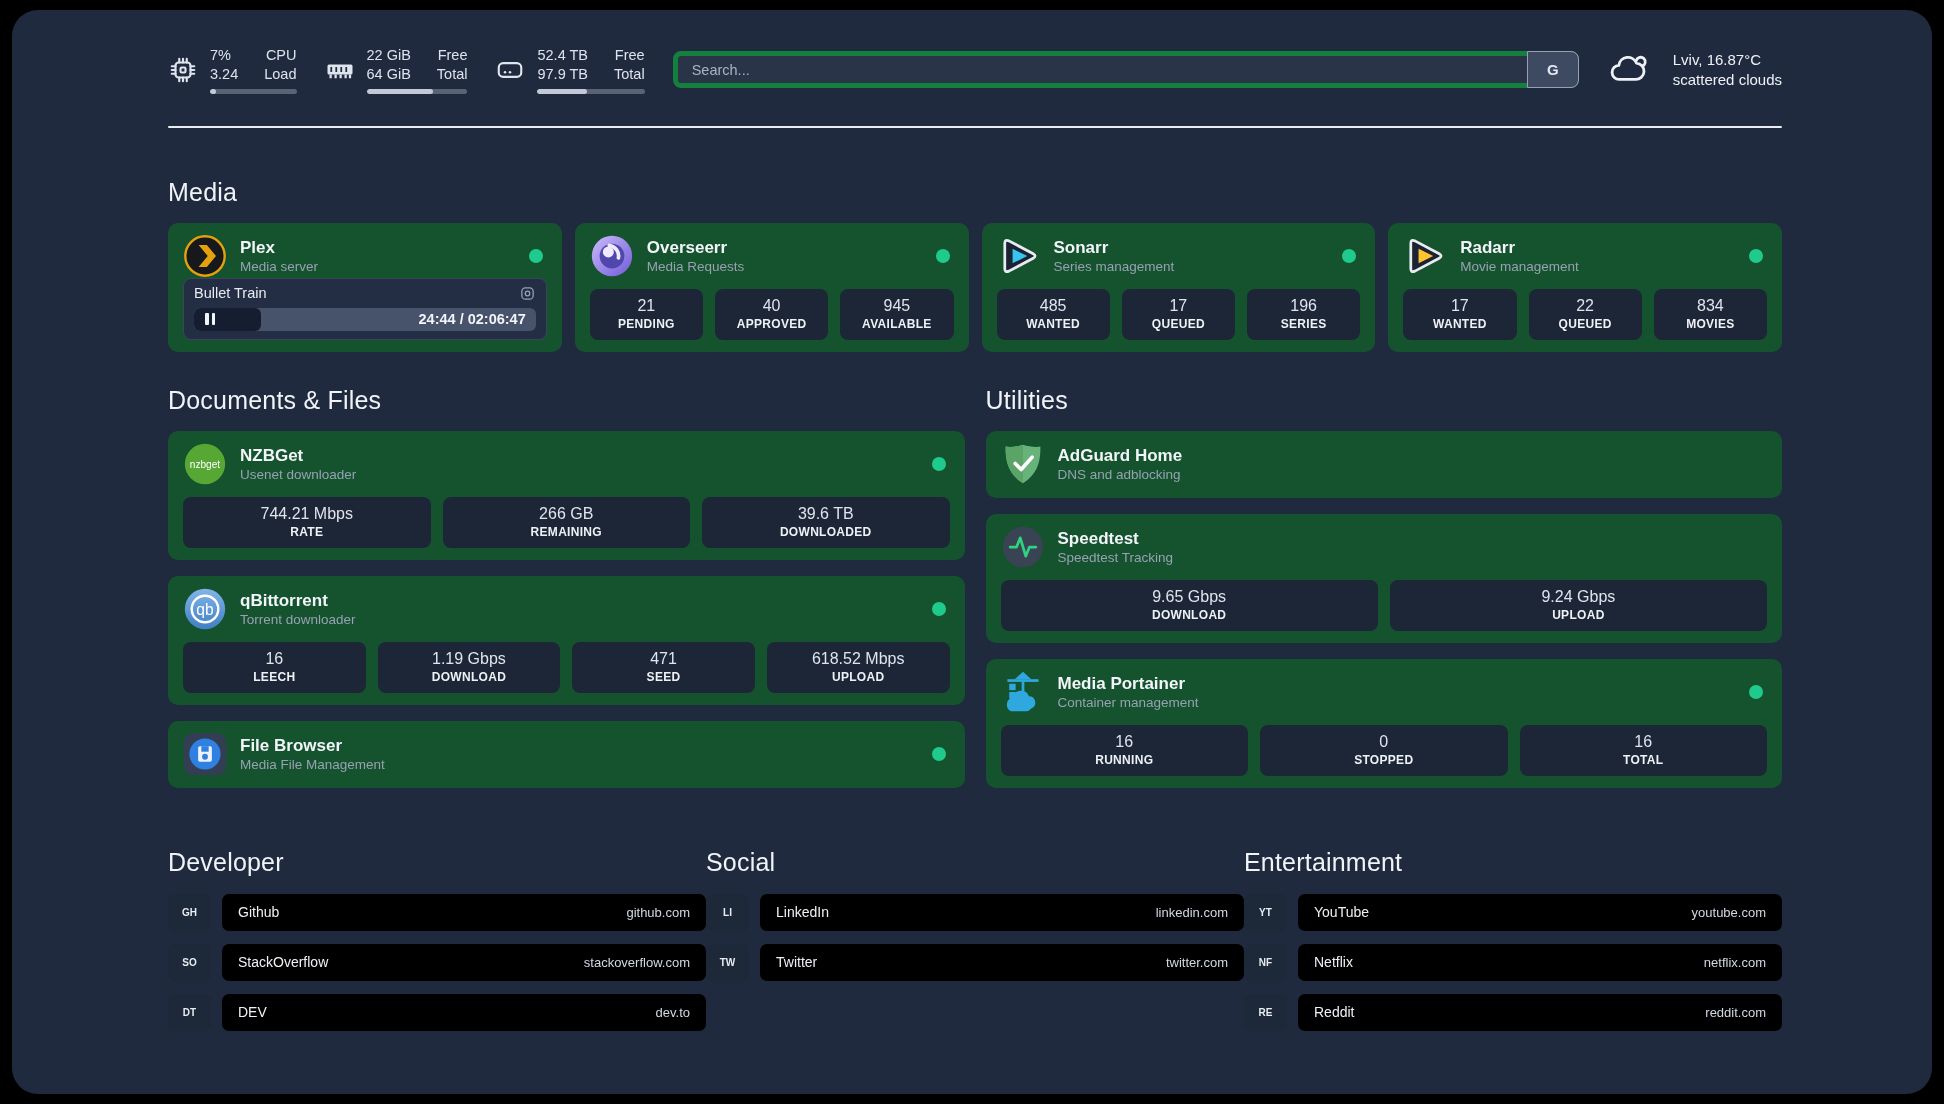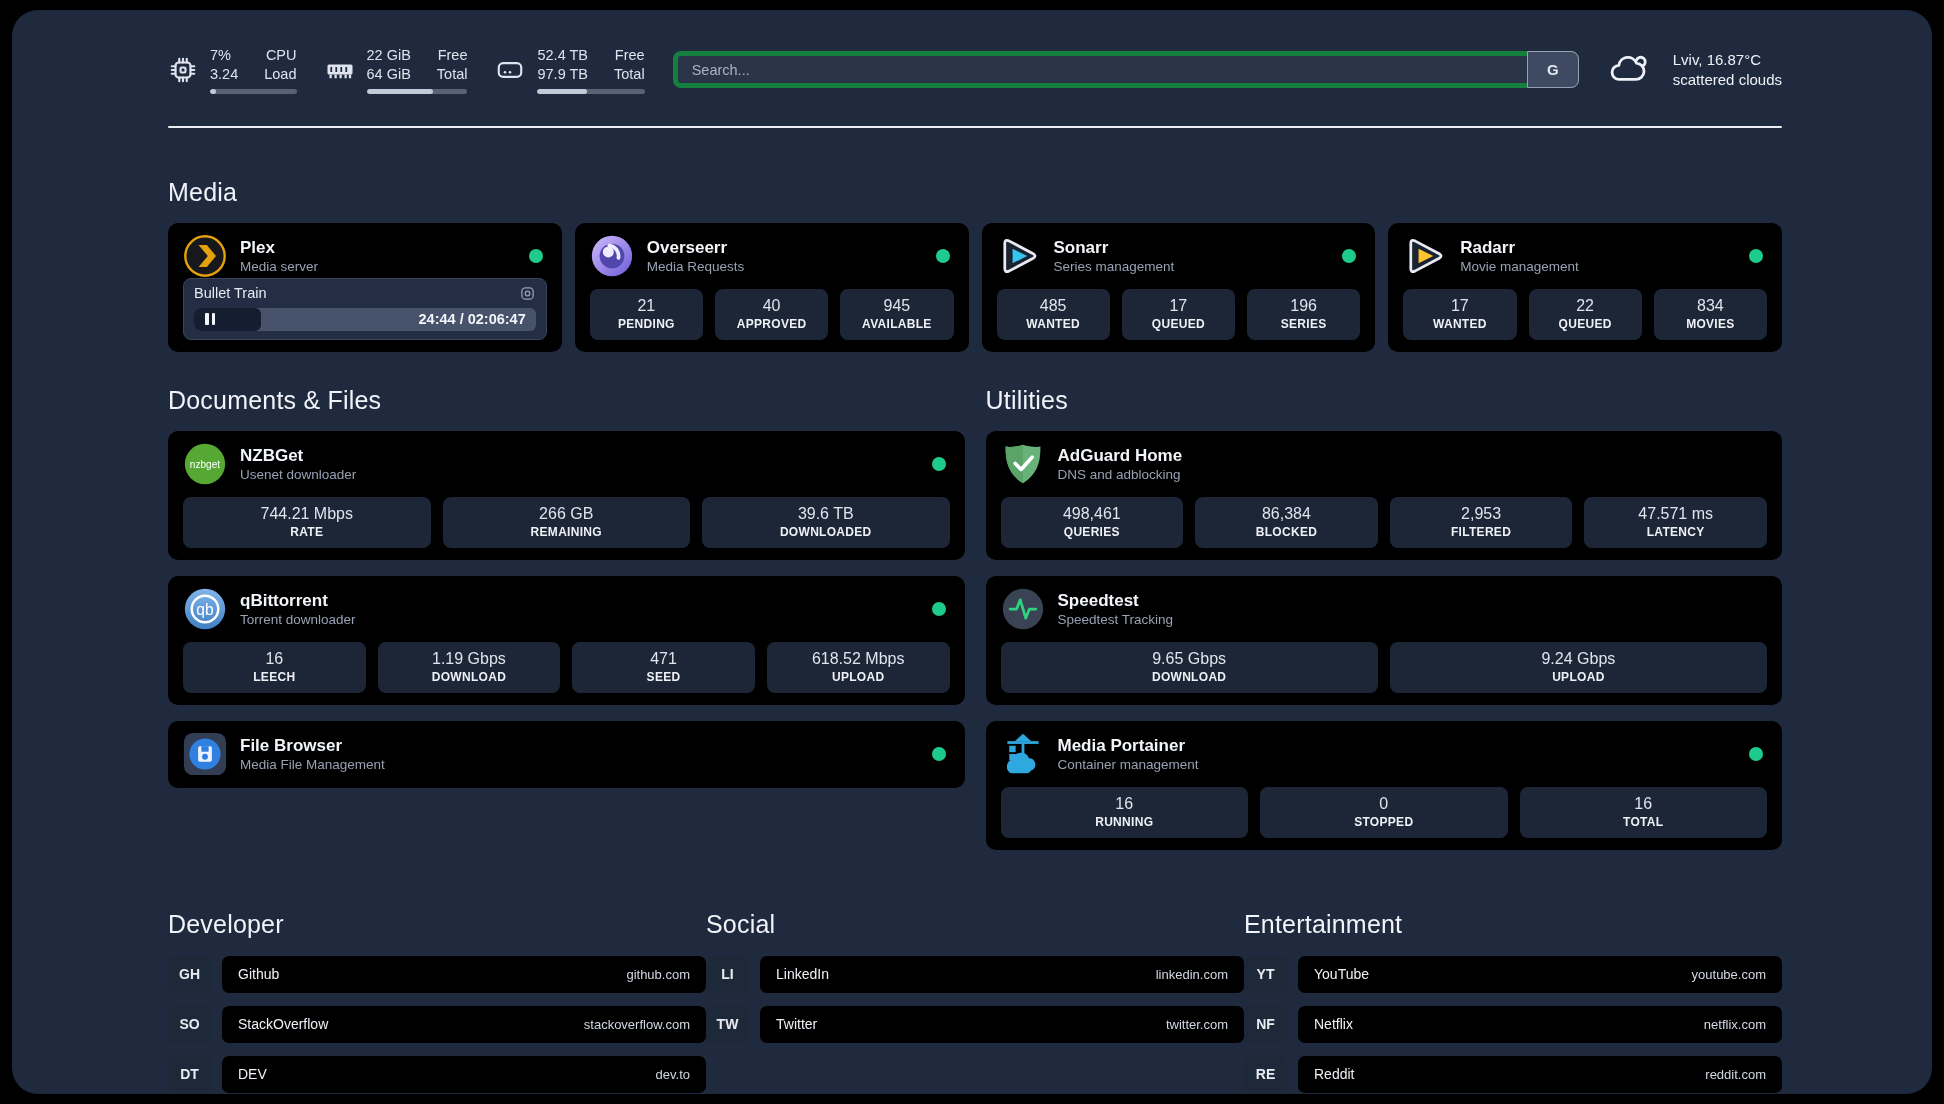--- a/index.html
+++ b/index.html
@@ -39,21 +39,21 @@
 
   
   h2.section-heading{ font-size:25px; font-weight:500; color:#f0f3f8; letter-spacing:0.2px; }
   .media-section h2{ margin:50px 0 16px; }
   .app-grid{ display:grid; grid-template-columns:repeat(4,1fr); gap:13px; }
   .two-col{ display:grid; grid-template-columns:1fr 1fr; gap:0 21px; margin-top:34px; }
   .two-col h2{ margin-bottom:16px; }
   .app-stack{ display:flex; flex-direction:column; gap:16px; }
 
   .app-card{
-    background:#000000; border-radius:10px; padding:11px 15px 12px;
+    background:#14532d; border-radius:10px; padding:11px 15px 12px;
     display:flex; flex-direction:column; cursor:pointer;
   }
   .app-head{ display:flex; align-items:center; gap:13px; }
   .app-icon{ width:44px; height:44px; flex:0 0 44px; }
   .app-icon svg{ width:44px; height:44px; display:block; }
   .app-titles{ display:flex; flex-direction:column; gap:1px; }
   .app-title{ font-size:17px; font-weight:700; color:#f2f5f9; }
   .app-subtitle{ font-size:13.5px; color:#97a1b3; }
   .status-dot{ margin-left:auto; margin-right:4px; width:14px; height:14px; border-radius:50%; background:#1ecb8c; }
   .stat-row{ display:flex; gap:12px; margin-top:auto; padding-top:11px; }
@@ -72,21 +72,21 @@
   .pause i{ display:block; width:3.5px; height:12px; background:#f2f5f9; border-radius:1px; }
   .player-time{ position:absolute; right:10px; top:50%; transform:translateY(-50%); font-size:14.5px; font-weight:700; color:#f2f5f9; }
 
   
   .links-row{ display:grid; grid-template-columns:1fr 1fr 1fr; margin-top:60px; }
   .links-col h2{ margin-bottom:17px; }
   .link-list{ display:flex; flex-direction:column; gap:13px; }
   .link-row{ display:flex; gap:11px; height:37px; }
   .link-badge{
     width:43px; background:#1d2838; border-radius:7px; display:flex; align-items:center; justify-content:center;
-    font-size:14px; font-weight:700; color:#e8ecf2; cursor:pointer;
+    font-size:10px; font-weight:700; color:#e8ecf2; cursor:pointer;
   }
   .link-pill{
     flex:1; background:#000000; border-radius:7px; display:flex; align-items:center; justify-content:space-between;
     padding:0 16px; cursor:pointer;
   }
   .link-name{ font-size:14px; color:#eef1f6; }
   .link-url{ font-size:13px; color:#d2d8e2; }
 </style>
 </head>
 <body>
@@ -431,38 +431,20 @@
                   <path d="M24 3 C30 5 38 6 43 5 C43 18 42 34 24 45 C6 34 5 18 5 5 C10 6 18 5 24 3 Z" fill="#68b37a"></path>
                   <path d="M24 3 C18 5 10 6 5 5 C5 18 6 34 24 45 Z" fill="#5aa468"></path>
                   <path d="M15.5 23.5 L22 30 L34 16.5" stroke="#fff" stroke-width="4" fill="none" stroke-linecap="round" stroke-linejoin="round"></path>
                 </svg>
               </span>
               <div class="app-titles">
                 <div class="app-title">AdGuard Home</div>
                 <div class="app-subtitle">DNS and adblocking</div>
               </div>
             </div>
-            <div class="stat-row">
-              <div class="stat-box">
-                <div class="stat-value">498,461</div>
-                <div class="stat-label">QUERIES</div>
-              </div>
-              <div class="stat-box">
-                <div class="stat-value">86,384</div>
-                <div class="stat-label">BLOCKED</div>
-              </div>
-              <div class="stat-box">
-                <div class="stat-value">2,953</div>
-                <div class="stat-label">FILTERED</div>
-              </div>
-              <div class="stat-box">
-                <div class="stat-value">47.571 ms</div>
-                <div class="stat-label">LATENCY</div>
-              </div>
-            </div>
           </div>
           <div class="app-card">
             <div class="app-head">
               <span class="app-icon">
                 <svg viewBox="0 0 48 48">
                   <circle cx="24" cy="24" r="22" fill="#3a4354"></circle>
                   <polyline points="10,24 17,24 21,14 27,34 31,24 38,24" fill="none" stroke="#2fd37f" stroke-width="3" stroke-linejoin="round" stroke-linecap="round"></polyline>
                 </svg>
               </span>
               <div class="app-titles">

